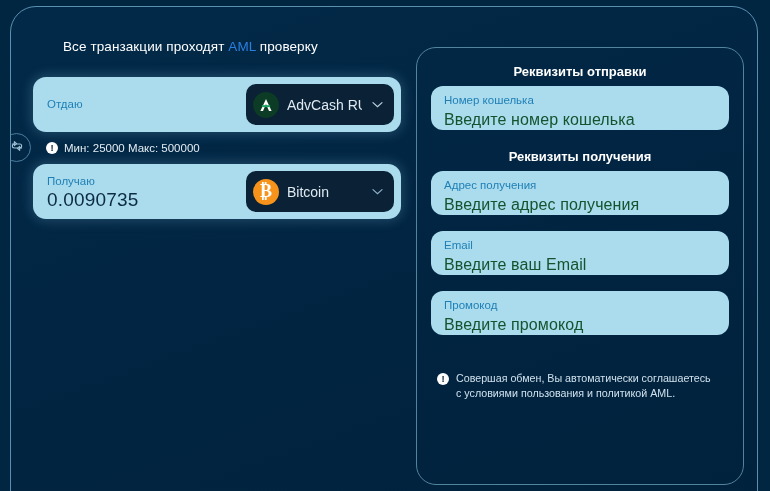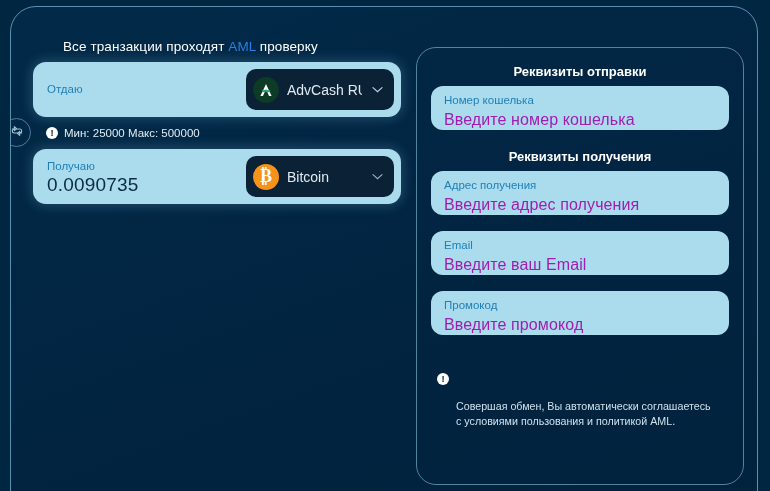--- a/index.html
+++ b/index.html
@@ -167,52 +167,51 @@
     padding: 7px 13px 0 13px;
     margin-bottom: 12px;
     cursor: text;
   }
   .field-label {
     color: #1f7fb5;
     font-size: 11.5px;
     line-height: 15px;
   }
   .field-placeholder {
-    color: #a21caf;
+    color: #14532d;
     font-size: 16px;
     line-height: 24px;
     letter-spacing: .1px;
   }
 
   #disclaimer {
     display: flex;
     gap: 7px;
     margin-top: 36px;
     padding: 0 4px 0 6px;
   }
   #disclaimer .info-dot { margin-top: 2px; }
   #disclaimer-text {
     color: #cfe0ec;
     font-size: 10.7px;
     line-height: 14.5px;
-    margin-top: 28px;
   }
 </style>
 </head>
 <body>
 
 <div id="app-frame">
 
   <div id="exchange-column">
 
     <div id="aml-notice">
       <span>Все транзакции проходят </span><span class="aml-word">AML</span><span> проверку</span>
     </div>
 
-    <div class="amount-card" style="margin-top:8px;">
+    <div class="amount-card" style="margin-top:23px;">
       <div class="amount-left">
         <span class="amount-label">Отдаю</span>
       </div>
 
       <div class="currency-select">
         <span class="coin-badge coin-advcash">
           <svg width="18" height="18" viewBox="0 0 24 24">
             <path d="M12 4 L19.5 20 L16 20 L12 10.5 L8 20 L4.5 20 Z" fill="#ffffff"></path>
             <rect x="6.5" y="12.2" width="11" height="2.6" fill="#1fa463"></rect>
           </svg>

